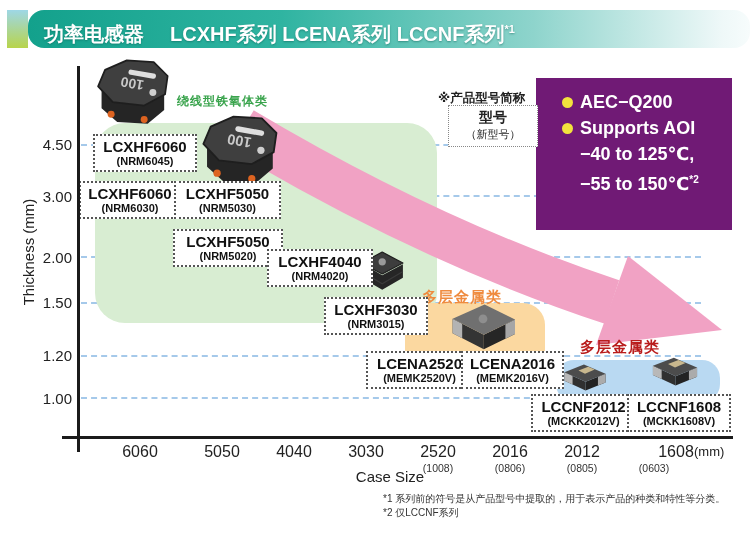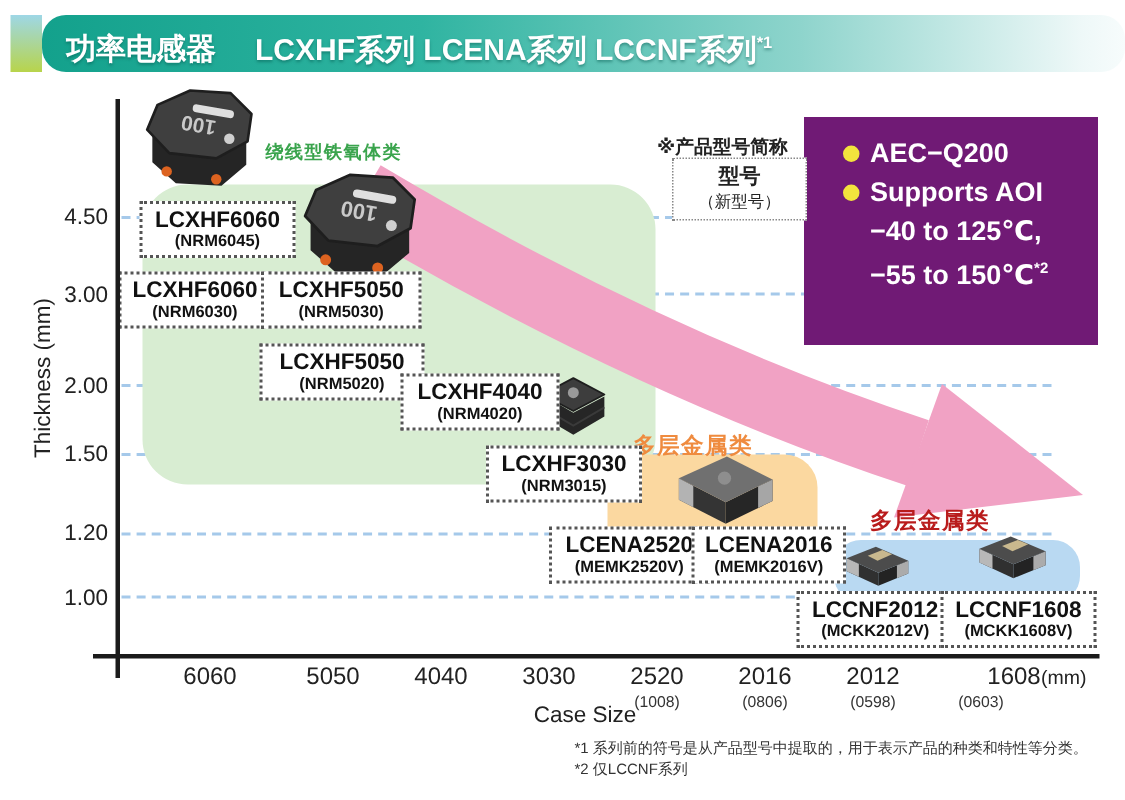--- a/index.html
+++ b/index.html
@@ -198,21 +198,21 @@
   <div class="xlab" style="left:108px">6060</div>
   <div class="xlab" style="left:190px">5050</div>
   <div class="xlab" style="left:262px">4040</div>
   <div class="xlab" style="left:334px">3030</div>
   <div class="xlab" style="left:406px">2520</div>
   <div class="xlab" style="left:478px">2016</div>
   <div class="xlab" style="left:550px">2012</div>
   <div class="xlab" style="left:644px">1608</div>
   <div class="xsub" style="left:406px">(1008)</div>
   <div class="xsub" style="left:478px">(0806)</div>
-  <div class="xsub" style="left:550px">(0598)</div>
+  <div class="xsub" style="left:550px">(0805)</div>
   <div class="xsub" style="left:622px">(0603)</div>
   <div class="xunit">(mm)</div>
   <div class="xtitle">Case Size</div>
 
   <div class="feat">
     <div class="feat-row">
       <span class="feat-bullet"></span>
       <span class="feat-text">AEC−Q200</span>
     </div>
     <div class="feat-row">

